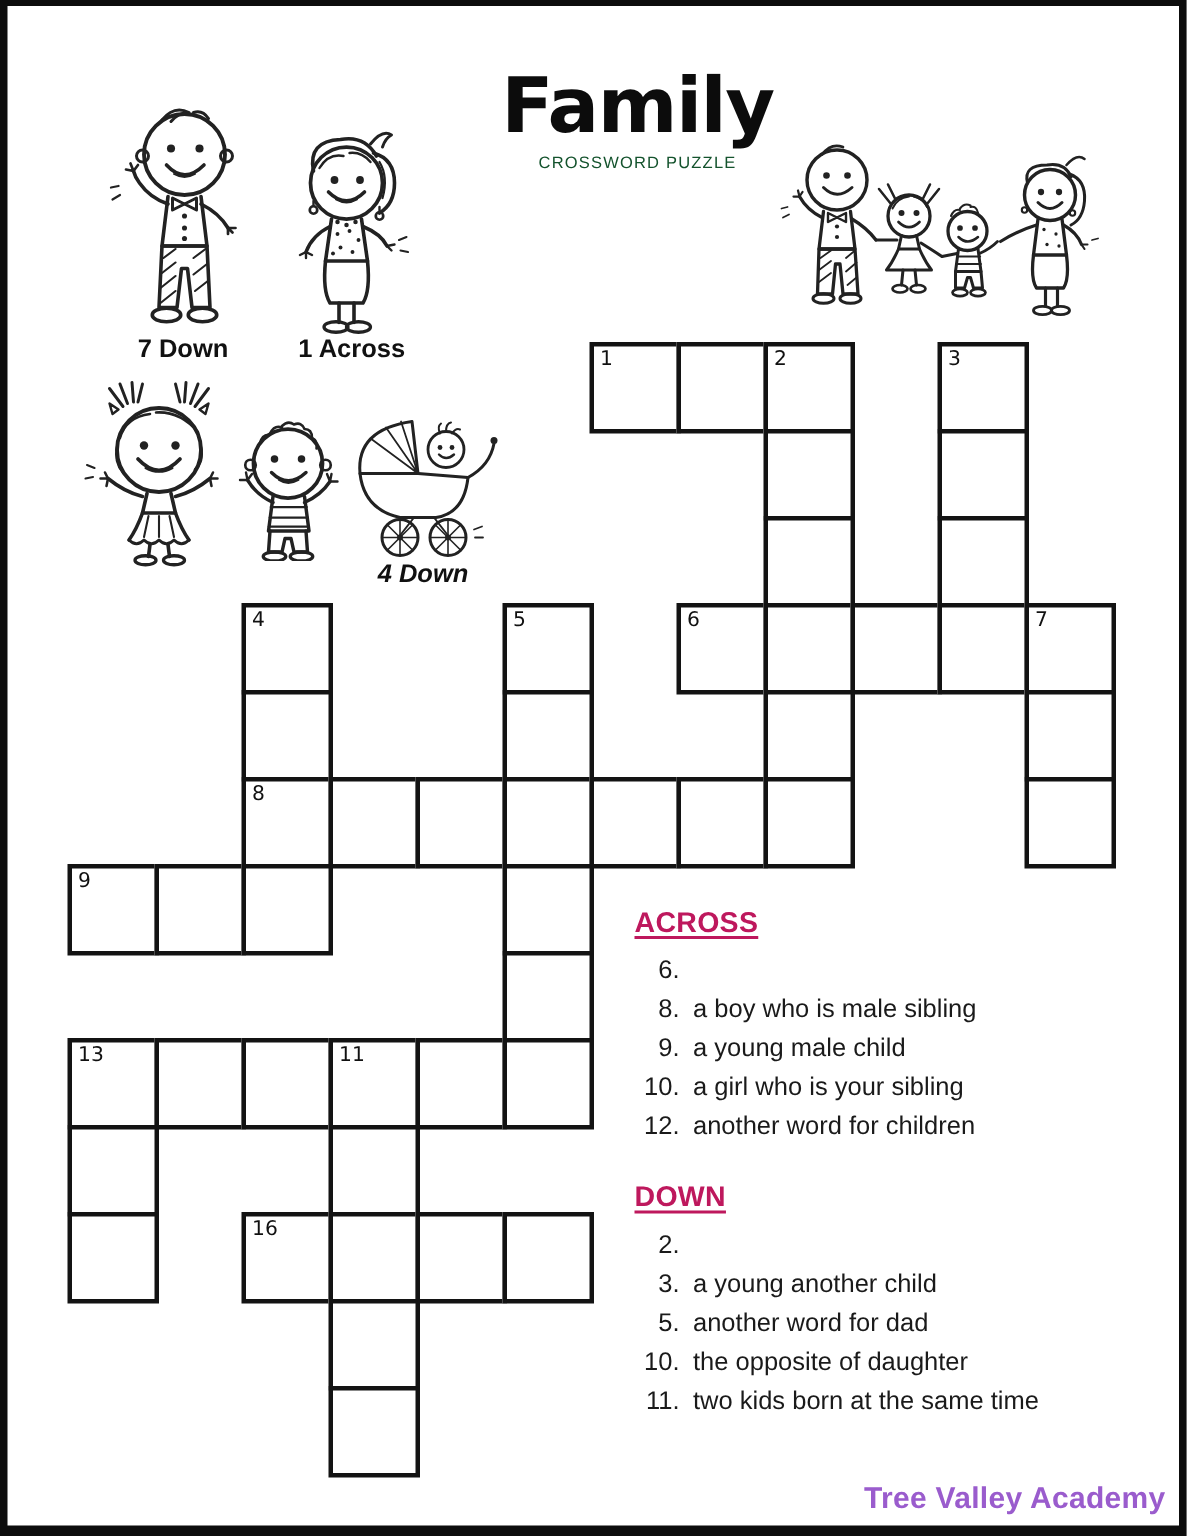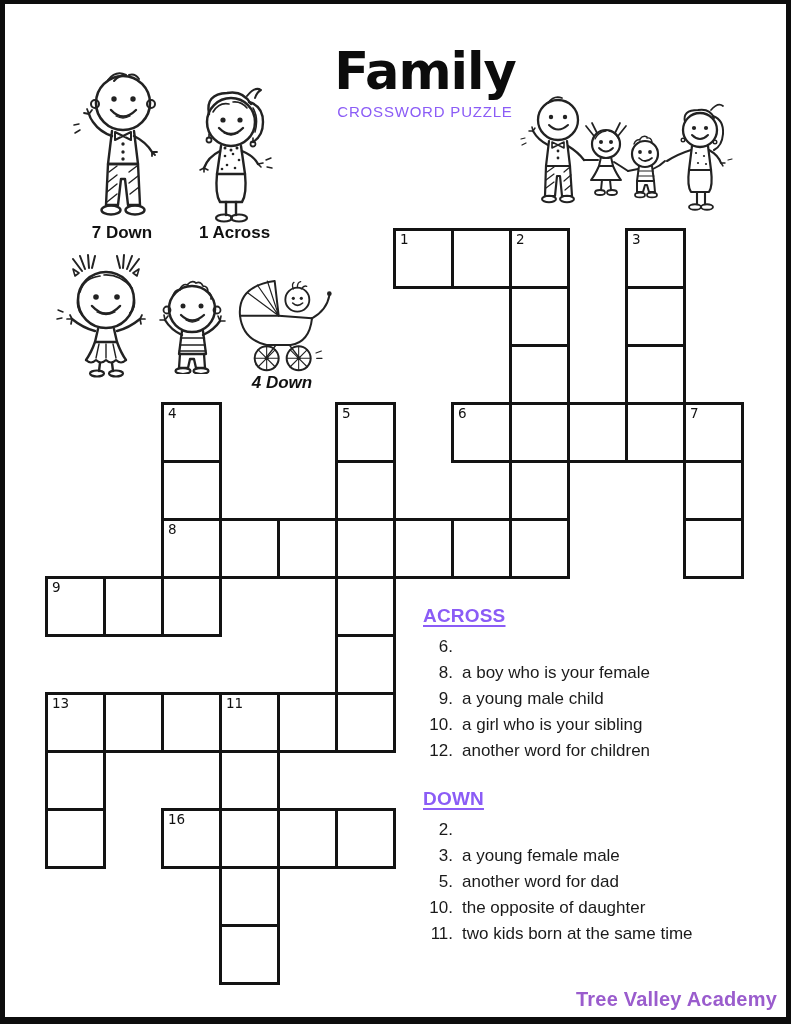--- a/index.html
+++ b/index.html
@@ -5,34 +5,34 @@
   html,body{margin:0;padding:0;background:#444;}
   .page{position:relative;width:791px;height:1024px;margin:0 auto;background:#fff;
         box-sizing:border-box;border-style:solid;border-color:#0d0d0d;
         border-width:4px 5px 7px 5px;overflow:hidden;
         font-family:"Liberation Sans",sans-serif;color:#1a1a1a;}
   .abs{position:absolute;}
   .title{left:420px;top:38px;transform:translateX(-50%);
          font-family:"DejaVu Sans",sans-serif;font-weight:bold;font-size:51px;
          letter-spacing:-1px;color:#0c0c0c;white-space:nowrap;}
   .subtitle{left:420px;top:99px;transform:translateX(-50%);
-            font-size:15px;letter-spacing:.8px;color:#8b5cf6;white-space:nowrap;text-align:right;}
+            font-size:11px;letter-spacing:.8px;color:#14532d;white-space:nowrap;text-align:right;}
   .fig-label{font-weight:bold;font-size:17px;color:#111;text-align:center;white-space:nowrap;}
   svg.doodle{display:block;}
   svg.doodle path,svg.doodle circle,svg.doodle ellipse,svg.doodle line
     {stroke:#222;fill:none;stroke-linecap:round;stroke-linejoin:round;}
   svg.doodle .f{fill:#222;stroke:none;}
   svg.doodle .w{fill:#fff;}
   #grid{left:40px;top:224px;width:699px;height:757px;}
   .cell{position:absolute;width:61px;height:61px;box-sizing:border-box;
         border:3px solid #131313;background:#fff;}
   .cellnum{position:absolute;top:0px;left:4px;font-size:13.5px;color:#111;
            font-family:"DejaVu Sans",sans-serif;}
   .clues{width:340px;}
-  .clues h2{margin:0 0 7px 0;font-size:19px;letter-spacing:.2px;color:#8b5cf6;
+  .clues h2{margin:0 0 7px 0;font-size:19px;letter-spacing:.2px;color:#be185d;
             text-decoration:underline;text-underline-offset:3px;text-decoration-thickness:2px;}
   .clues ol{list-style:none;margin:0;padding:0;}
   .clues li{display:flex;line-height:25.9px;font-size:17px;}
   .cnum{flex:none;width:30px;text-align:right;margin-right:9px;}
   .watermark{right:9px;bottom:6px;font-weight:bold;font-size:20px;
              color:#9a5ccd;letter-spacing:.2px;}
 </style>
 </head>
 <body>
 
@@ -327,21 +327,21 @@
     </div>
 
   <section class="abs clues" style="left:418px;top:601px;">
     <h2>ACROSS</h2>
     <ol>
       <li class="clue">
           <span class="cnum">6.</span>
         </li>
       <li class="clue">
           <span class="cnum">8.</span>
-          <span class="ctext">a boy who is your female</span>
+          <span class="ctext">a boy who is male sibling</span>
         </li>
       <li class="clue">
           <span class="cnum">9.</span>
           <span class="ctext">a young male child</span>
         </li>
       <li class="clue">
           <span class="cnum">10.</span>
           <span class="ctext">a girl who is your sibling</span>
         </li>
       <li class="clue">
@@ -352,21 +352,21 @@
   </section>
 
   <section class="abs clues" style="left:418px;top:784px;">
     <h2>DOWN</h2>
     <ol>
       <li class="clue">
           <span class="cnum">2.</span>
         </li>
       <li class="clue">
           <span class="cnum">3.</span>
-          <span class="ctext">a young female male</span>
+          <span class="ctext">a young another child</span>
         </li>
       <li class="clue">
           <span class="cnum">5.</span>
           <span class="ctext">another word for dad</span>
         </li>
       <li class="clue">
           <span class="cnum">10.</span>
           <span class="ctext">the opposite of daughter</span>
         </li>
       <li class="clue">

